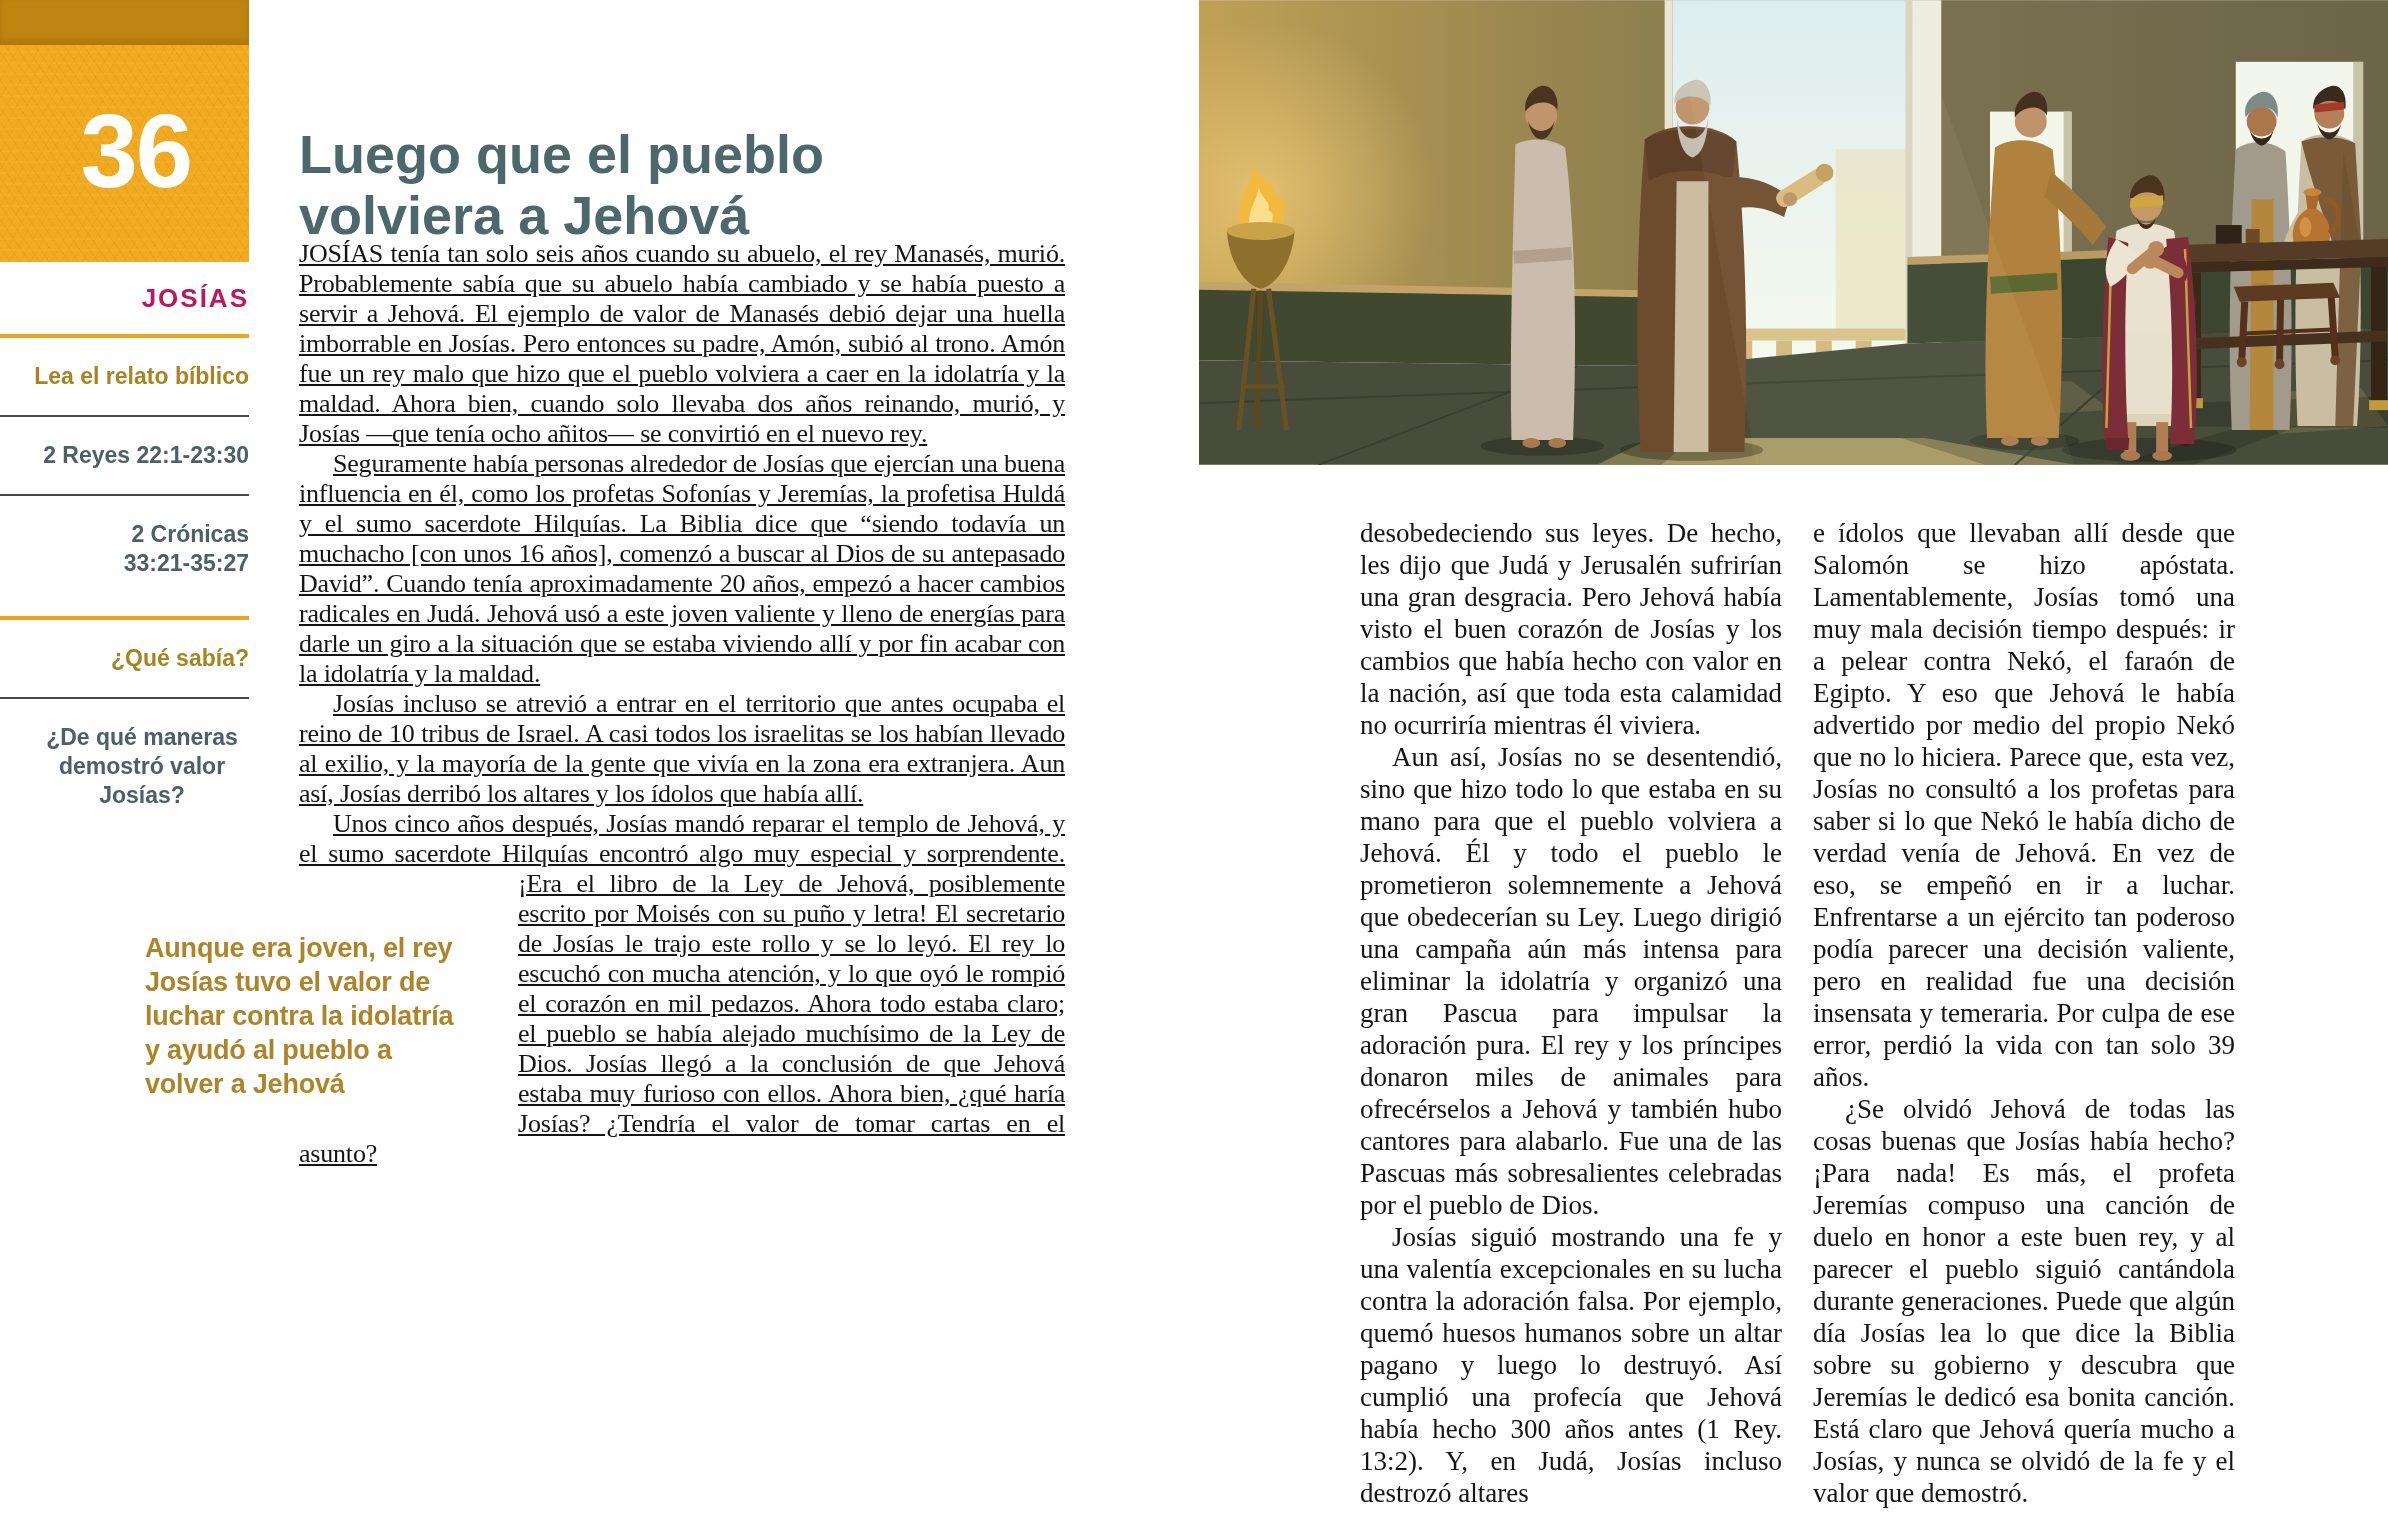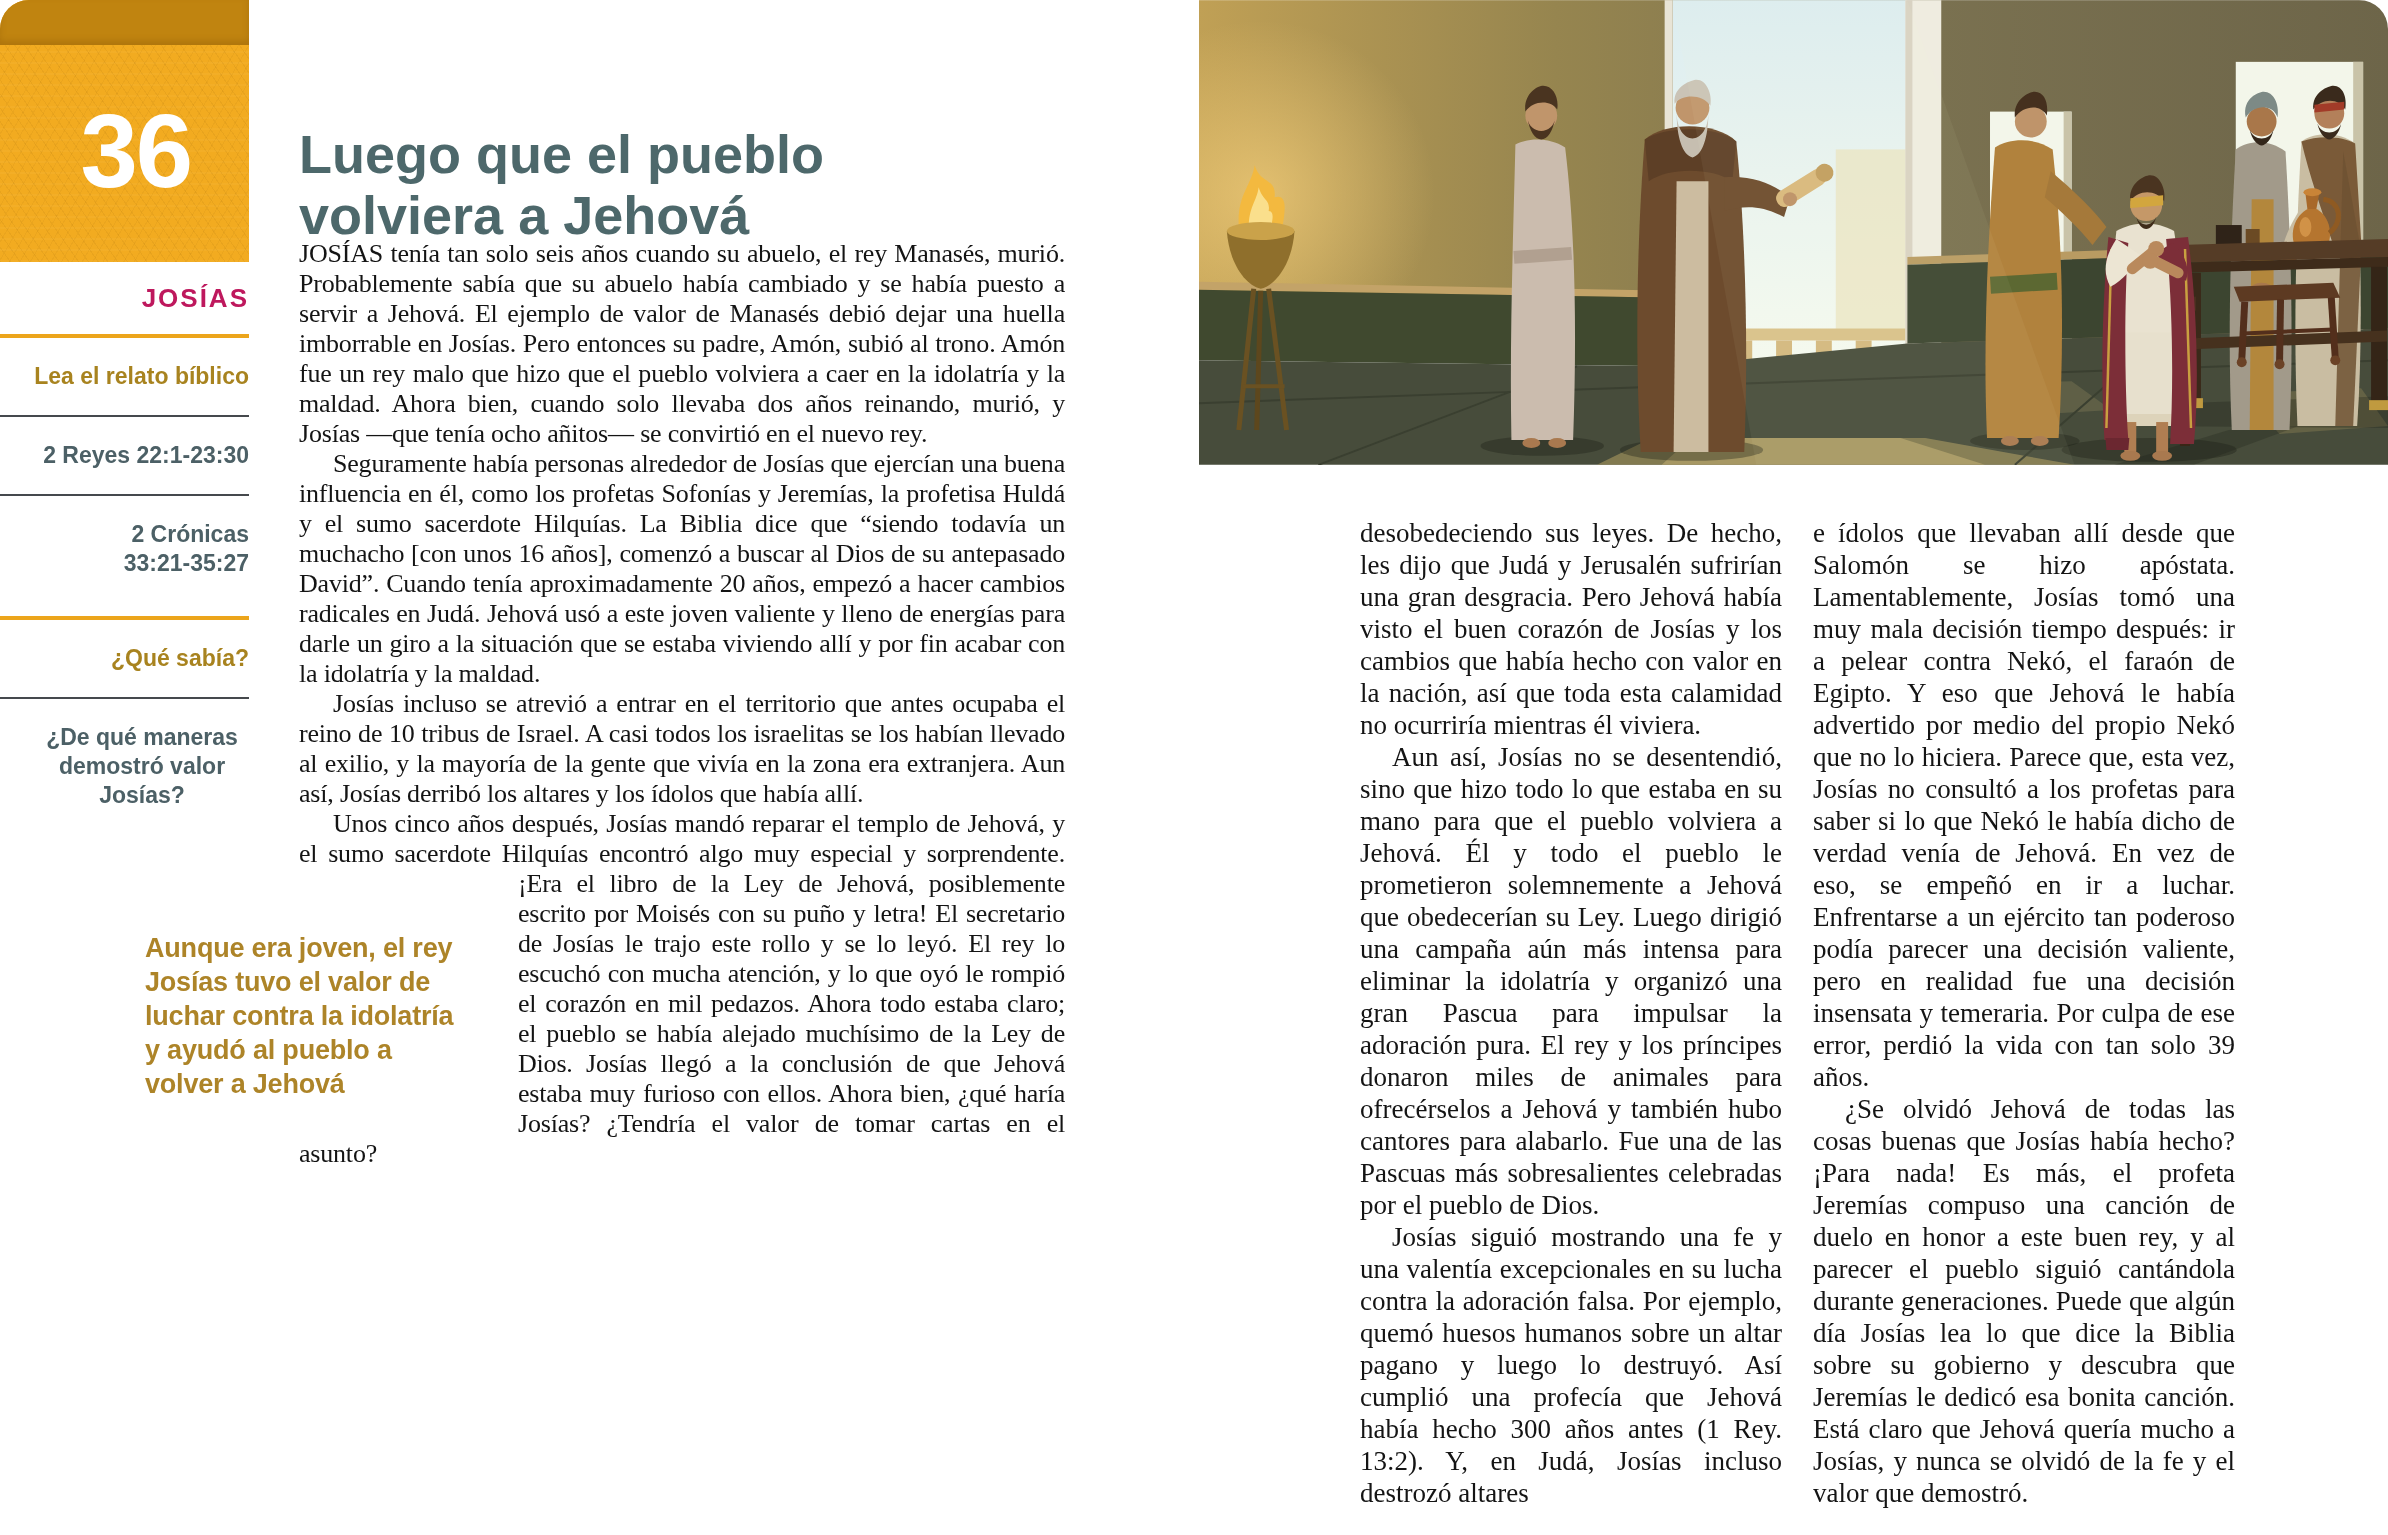--- a/index.html
+++ b/index.html
@@ -1,17 +1,17 @@
 <!DOCTYPE html>
 <html lang="es"><head>
 <meta charset="utf-8">
 <style>
   html,body{margin:0;padding:0;background:#ffffff;}
   .page{position:relative;width:2388px;height:1535px;background:#ffffff;overflow:hidden;
-        font-family:"Liberation Sans",sans-serif;border-radius:29px;}
+        font-family:"Liberation Sans",sans-serif;}
 
   
   .chapter-box{position:absolute;left:0;top:0;width:249px;height:262px;background:#f2ab20;}
   .chapter-box .texture{position:absolute;inset:0;
      background:
        repeating-linear-gradient(55deg, rgba(146,96,8,0.10) 0 1px, transparent 1px 8px),
        repeating-linear-gradient(-60deg, rgba(146,96,8,0.08) 0 1px, transparent 1px 9px),
        repeating-linear-gradient(0deg, rgba(255,220,140,0.06) 0 2px, transparent 2px 11px);}
   .chapter-box .band{position:absolute;left:0;top:0;width:100%;height:45px;background:#c08410;
      box-shadow:inset 0 -4px 6px rgba(120,70,0,0.25);}
@@ -26,21 +26,21 @@
   .rule-dark{border:0;height:2px;background:#45494d;margin:0;}
   .sb-item{font-size:23px;line-height:29px;padding:24px 0;}
   .sb-gold{color:#a8831f;}
 
   
   .title{position:absolute;left:299px;top:88px;width:637px;color:#4d686b;
      font-size:54px;line-height:61px;font-weight:bold;}
   .left-col{position:absolute;left:299px;top:239px;width:766px;
      font-family:"Liberation Serif",serif;font-size:26px;line-height:30px;
      color:#141414;text-align:justify;letter-spacing:-0.2px;}
-  .left-col p{margin:0;text-indent:34px;}
+  .left-col p{margin:0;text-indent:34px;text-decoration:underline;}
   .left-col p.first{text-indent:0;}
   .pullquote{float:left;width:313px;margin-left:-154px;margin-right:60px;
      padding-top:62px;padding-bottom:28px;
      font-family:"Liberation Sans",sans-serif;font-weight:bold;
      font-size:27px;line-height:34px;color:#ad8428;text-align:left;text-indent:0;}
 
   
   .col{position:absolute;top:517px;width:422px;
      font-family:"Liberation Serif",serif;font-size:27px;line-height:32px;
      color:#141414;text-align:justify;}

